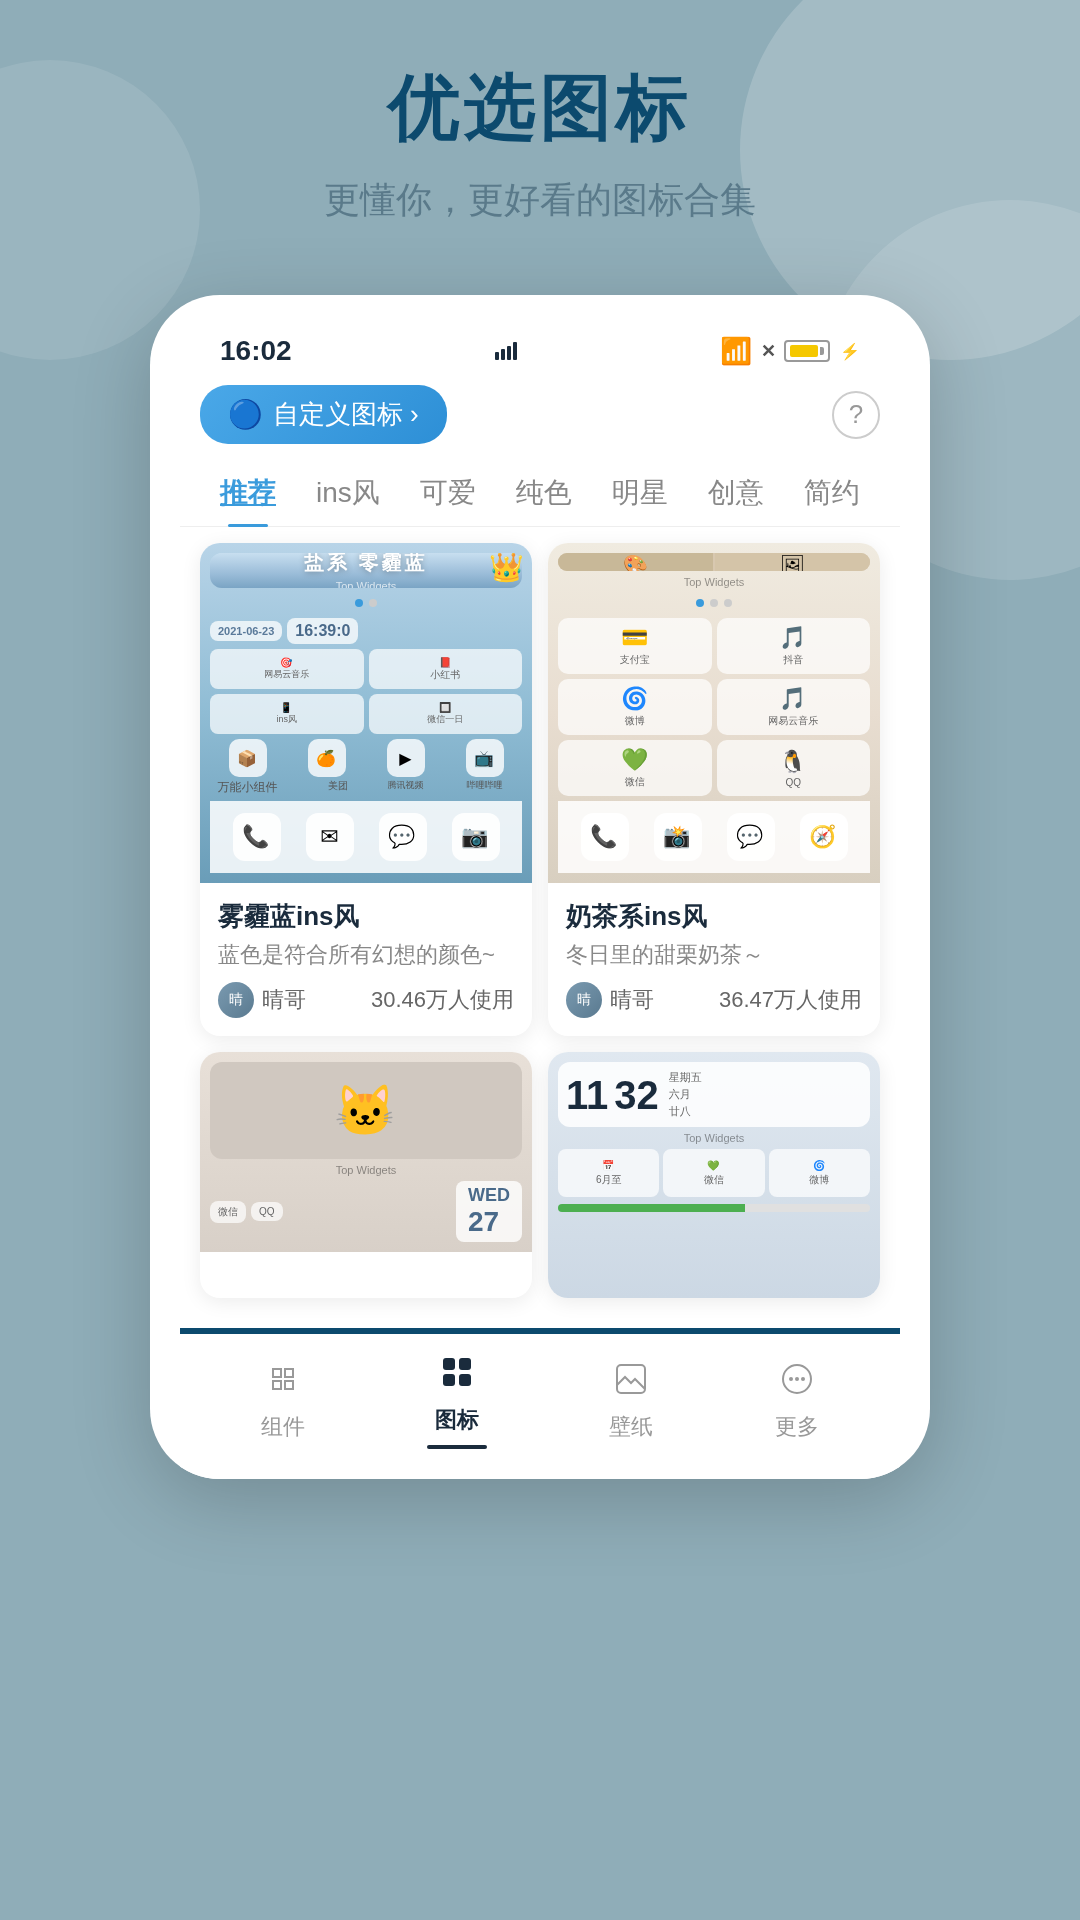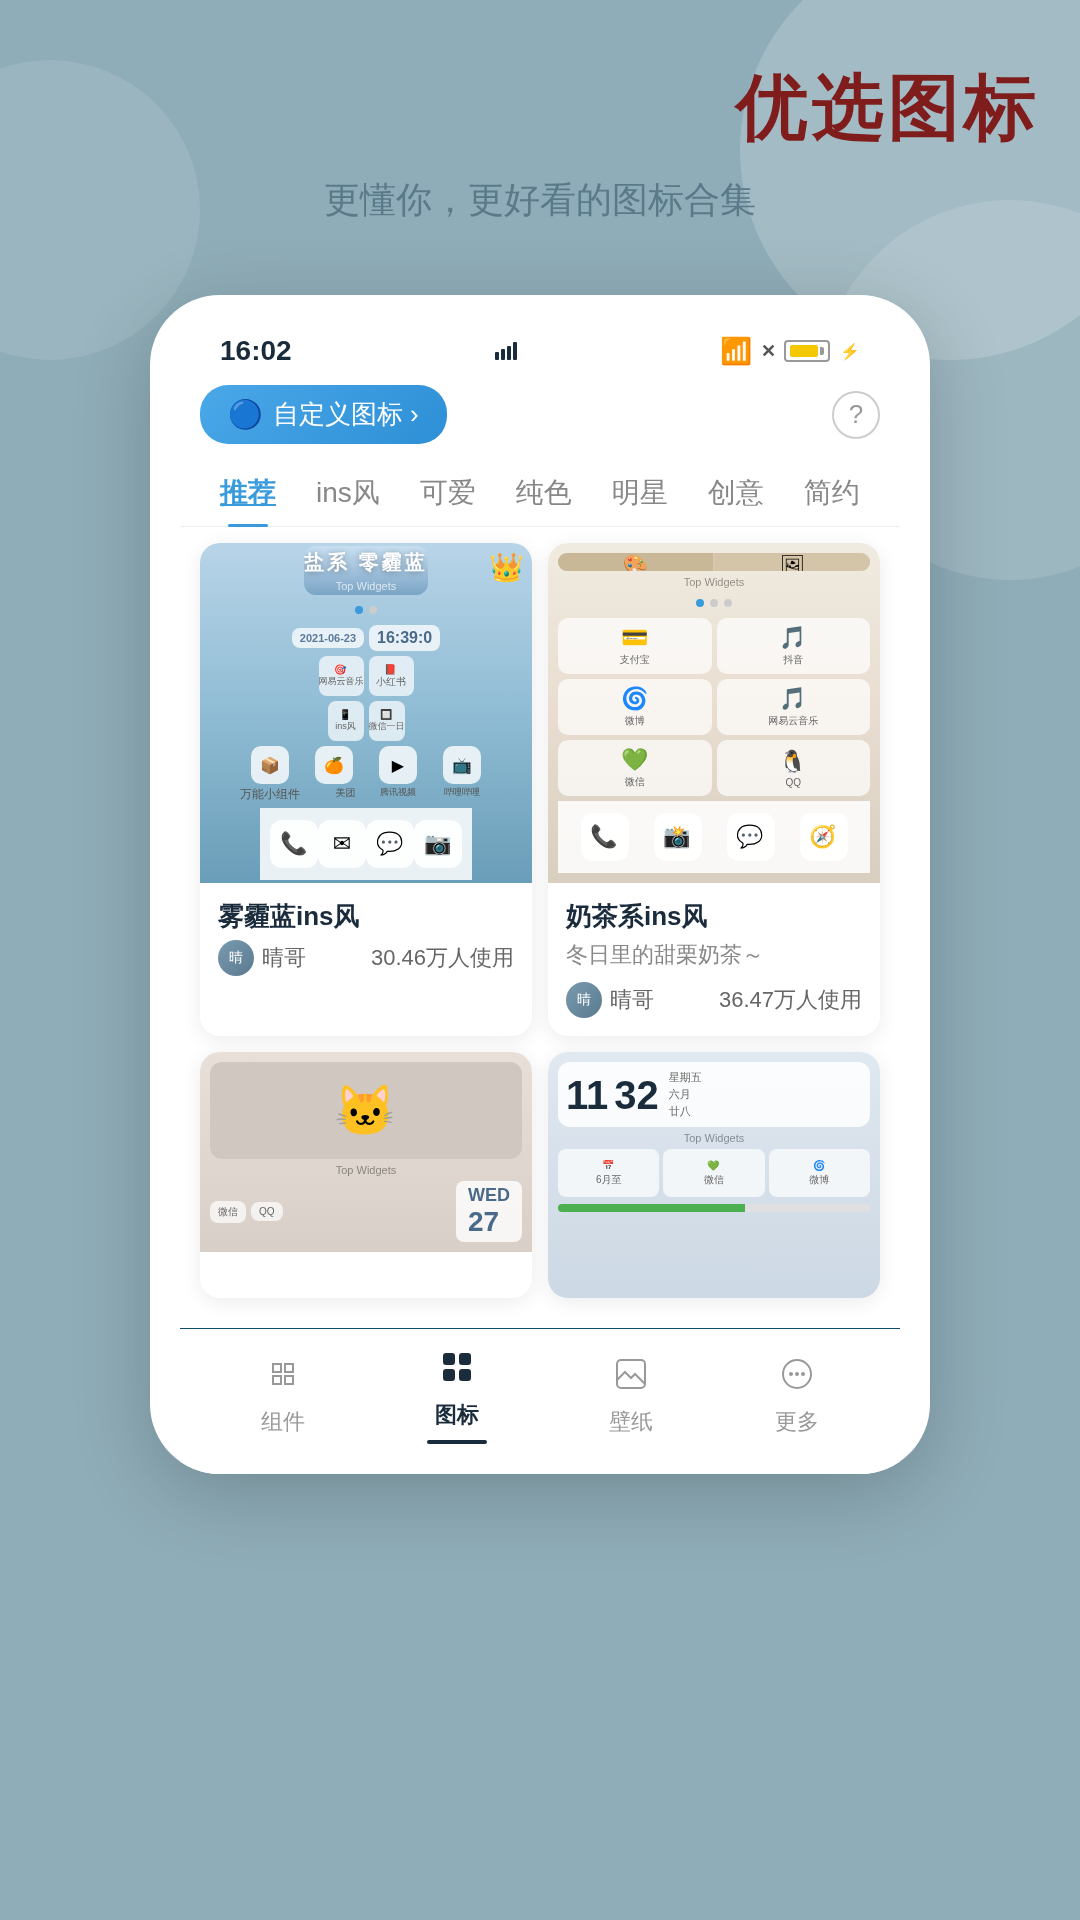--- a/index.html
+++ b/index.html
@@ -45,24 +45,23 @@
     
     .page-header {
       text-align: center;
       padding: 60px 40px 40px;
       position: relative;
       z-index: 2;
     }
     .page-title {
       font-size: 72px;
       font-weight: 700;
-      color: #7f1d1d;
+      color: #0c4a6e;
       letter-spacing: 4px;
       margin-bottom: 20px;
-      text-align: right;
     }
     .page-subtitle {
       font-size: 36px;
       color: #5a7a8a;
       font-weight: 400;
     }
 
     
     .phone-container {
       position: relative;
@@ -260,21 +259,21 @@
     }
     .author-name { font-size: 22px; color: #666; }
     .usage-count { font-size: 22px; color: #666; margin-left: auto; }
 
     
     .bottom-nav {
       display: flex;
       justify-content: space-around;
       align-items: center;
       padding: 20px 20px 30px;
-      border-top: 1px solid #0c4a6e;
+      border-top: 6px solid #0c4a6e;
       background: white;
       margin-top: 10px;
     }
     .nav-item {
       display: flex;
       flex-direction: column;
       align-items: center;
       gap: 6px;
       font-size: 22px;
       color: #999;
@@ -361,21 +360,21 @@
       <div class="tab-item">明星</div>
       <div class="tab-item">创意</div>
       <div class="tab-item">简约</div>
     </div>
 
     <div class="cards-grid">
 
       <div class="theme-card">
         <div class="card-preview blue-theme">
           <div class="crown-badge">👑</div>
-          <div style="padding:3px;height:100%;display:flex;flex-direction:column;gap:5px;align-items:center;">
+          <div style="padding:10px;height:100%;display:flex;flex-direction:column;gap:5px;">
 
             <div class="sky-area">
               <div style="position:absolute;top:0;left:0;right:0;bottom:0;background:linear-gradient(180deg,#c8dff0 0%,#9abcd8 60%,#7aa4c4 100%);"></div>
               <div style="position:relative;z-index:1;text-align:center;">
                 <div style="color:white;font-size:20px;font-weight:800;letter-spacing:3px;text-shadow:0 1px 6px rgba(0,0,0,0.3);">盐系 零霾蓝</div>
                 <div style="color:rgba(255,255,255,0.7);font-size:11px;margin-top:4px;">Top Widgets</div>
               </div>
             </div>
             <div class="dots-indicator">
               <div class="dot active"></div>
@@ -430,20 +429,21 @@
             <div class="dock-row">
               <div class="dock-icon">📞</div>
               <div class="dock-icon">✉</div>
               <div class="dock-icon">💬</div>
               <div class="dock-icon">📷</div>
             </div>
           </div>
         </div>
         <div class="card-info">
           <div class="card-title">雾霾蓝ins风</div>
+          <div class="card-desc">蓝色是符合所有幻想的颜色~</div>
           <div class="card-meta">
             <div class="author-avatar">晴</div>
             <span class="author-name">晴哥</span>
             <span class="usage-count">30.46万人使用</span>
           </div>
         </div>
       </div>
 
       <div class="theme-card">
         <div class="card-preview cream-theme">

